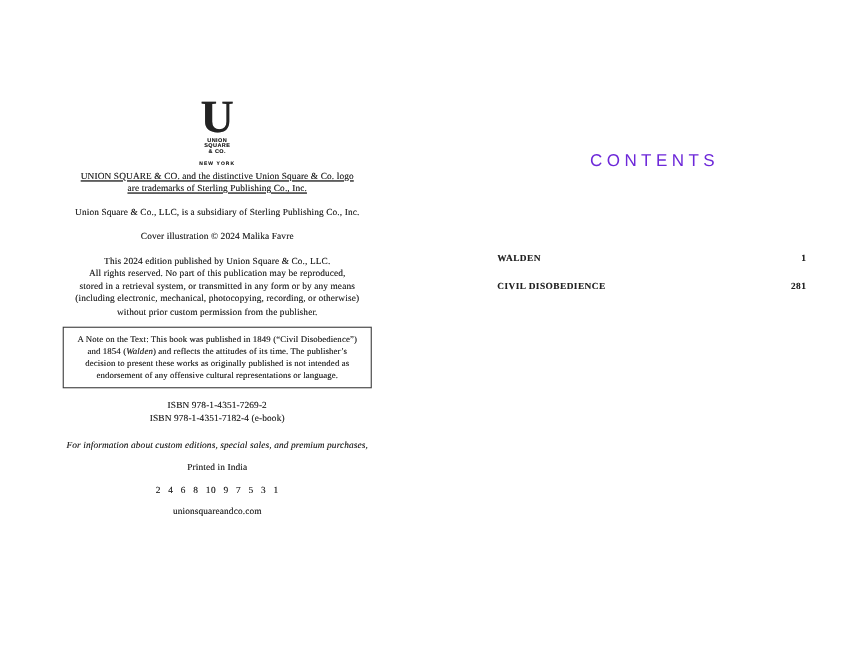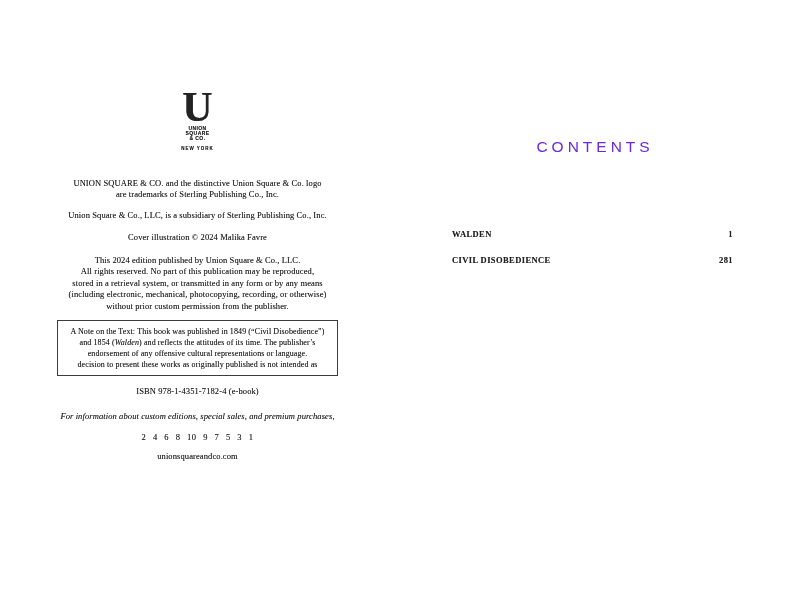--- a/index.html
+++ b/index.html
@@ -46,21 +46,21 @@
   }
   .logo-city {
     margin-top: 4px;
     font-family: "Liberation Sans", sans-serif;
     font-weight: bold;
     font-size: 4.5px;
     line-height: 5px;
     letter-spacing: 1px;
   }
   .para { margin: 0; }
-  .p-trademark   { margin-top: 27px; }
+  .p-trademark   { margin-top: 4px; text-decoration: underline; }
   .p-subsidiary  { margin-top: 9px;  }
   .p-cover       { margin-top: 11px; }
   .p-edition     { margin-top: 11px; }
   .p-rights      { margin-top: 0; }
   .note-box {
     margin-top: 8px;
     border: 1px solid #3c3c3c;
     padding: 5px 4px;
     font-size: 8px;
     line-height: 11px;
@@ -136,32 +136,34 @@
   <div class="para p-rights">
     <div class="line">All rights reserved. No part of this publication may be reproduced,</div>
     <div class="line">stored in a retrieval system, or transmitted in any form or by any means</div>
     <div class="line">(including electronic, mechanical, photocopying, recording, or otherwise)</div>
     <div class="line">without prior custom permission from the publisher.</div>
   </div>
 
   <div class="note-box">
     <div class="line">A Note on the Text: This book was published in 1849 (“Civil Disobedience”)</div>
     <div class="line"><span>and 1854 (</span><span class="it">Walden</span><span>) and reflects the attitudes of its time. The publisher’s</span></div>
+    <div class="line">decision to present these works as originally published is not intended as</div>
     <div class="line">endorsement of any offensive cultural representations or language.</div>
-    <div class="line">decision to present these works as originally published is not intended as</div>
   </div>
 
   <div class="para p-isbn">
+    <div class="line">ISBN 978-1-4351-7269-2</div>
     <div class="line">ISBN 978-1-4351-7182-4 (e-book)</div>
   </div>
 
   <div class="para p-info">
     <div class="line">For information about custom editions, special sales, and premium purchases,</div>
   </div>
 
+  <div class="para p-printed line">Printed in India</div>
 
   <div class="para p-printrun line">2 4 6 8 10 9 7 5 3 1</div>
 
   <div class="para p-website line">unionsquareandco.com</div>
 
 </div>
 
 <div class="toc-heading" style="color: #6d28d9;">CONTENTS</div>
 
 <div class="toc-entries">

